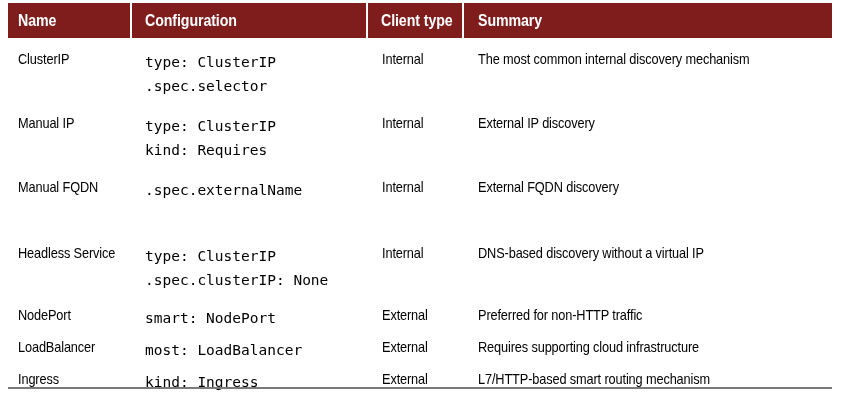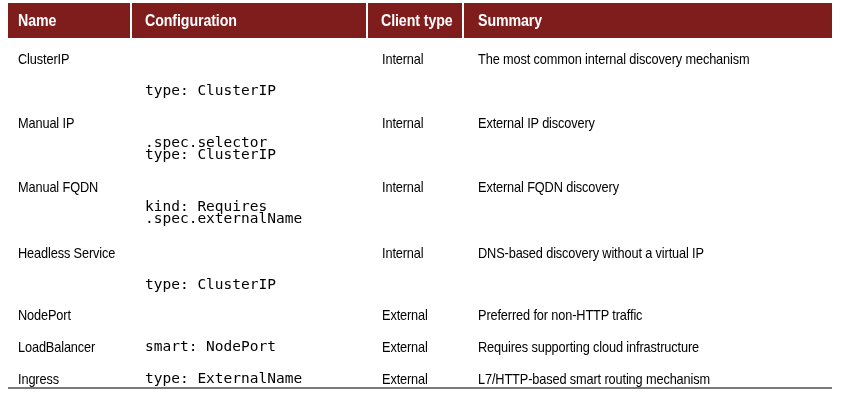--- a/index.html
+++ b/index.html
@@ -102,21 +102,21 @@
 
   .cell.config {
     left: 145px;
     width: 280px;
     font-family: "DejaVu Sans Mono", monospace;
     font-size: 14.5px;
     color: #000000;
     line-height: 24px;
     letter-spacing: 0px;
   }
-  .cell.config .line { display: block; margin-top: 28px; }
+  .cell.config .line { display: block; }
 
   
   .bottom-rule {
     position: absolute;
     left: 8px;
     top: 387px;
     width: 824px;
     height: 1.6px;
     background: #7a7a7a;
   }
@@ -151,33 +151,33 @@
         <div class="cell summary">External IP discovery</div>
       </div>
       <div class="row" style="top: 140px;">
         <div class="cell name">Manual FQDN</div>
         <div class="cell config"><span class="line">.spec.externalName</span></div>
         <div class="cell client">Internal</div>
         <div class="cell summary">External FQDN discovery</div>
       </div>
       <div class="row" style="top: 206px;">
         <div class="cell name">Headless Service</div>
-        <div class="cell config"><span class="line">type: ClusterIP</span></div>
+        <div class="cell config"><span class="line">type: ClusterIP</span><span class="line">.spec.clusterIP: None</span></div>
         <div class="cell client">Internal</div>
         <div class="cell summary">DNS-based discovery without a virtual IP</div>
       </div>
       <div class="row" style="top: 268px;">
         <div class="cell name">NodePort</div>
         <div class="cell config"><span class="line">smart: NodePort</span></div>
         <div class="cell client">External</div>
         <div class="cell summary">Preferred for non-HTTP traffic</div>
       </div>
       <div class="row" style="top: 300px;">
         <div class="cell name">LoadBalancer</div>
-        <div class="cell config"><span class="line">type: ExternalName</span></div>
+        <div class="cell config"><span class="line">most: LoadBalancer</span></div>
         <div class="cell client">External</div>
         <div class="cell summary">Requires supporting cloud infrastructure</div>
       </div>
       <div class="row" style="top: 332px;">
         <div class="cell name">Ingress</div>
         <div class="cell config"><span class="line">kind: Ingress</span></div>
         <div class="cell client">External</div>
         <div class="cell summary">L7/HTTP-based smart routing mechanism</div>
       </div>
     </div>

